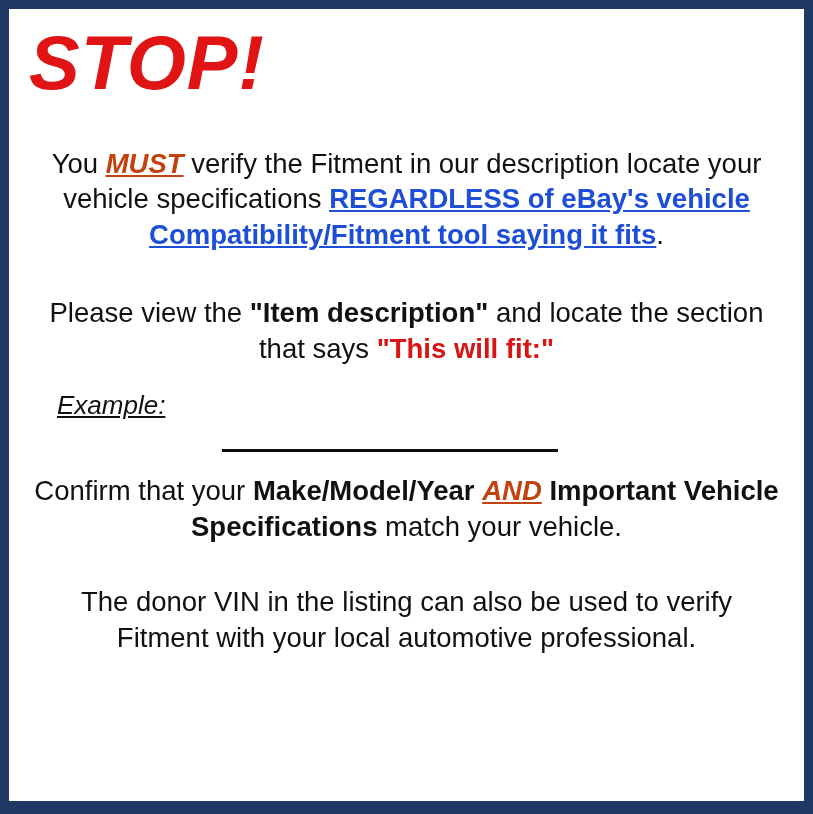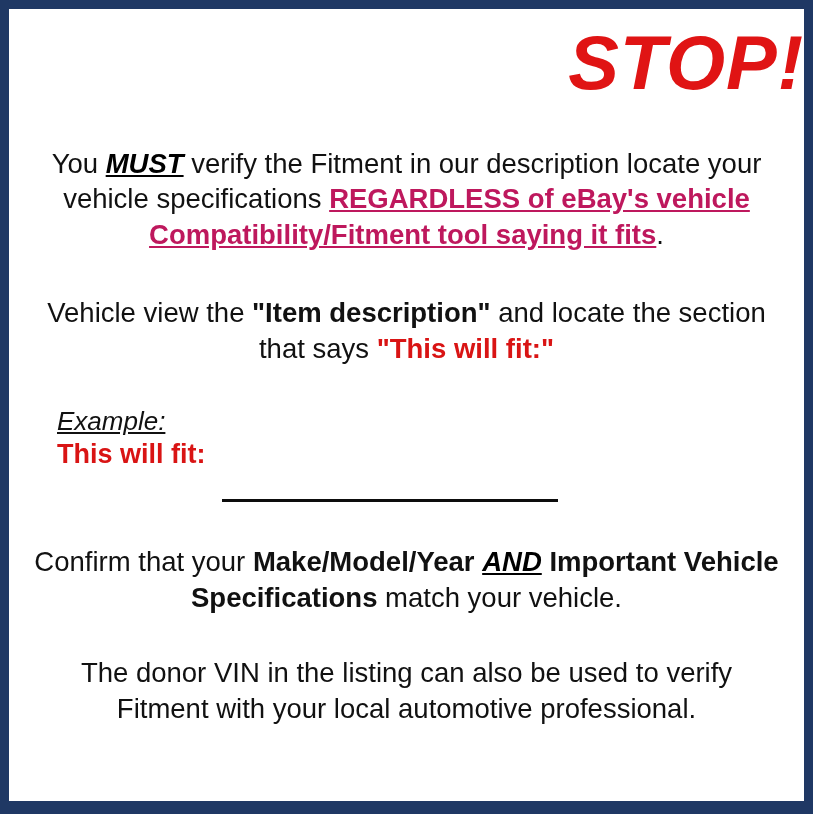--- a/index.html
+++ b/index.html
@@ -36,28 +36,29 @@
     right: 9px;
     bottom: 13px;
     background: #ffffff;
     overflow: hidden;
   }
 
   
   .stop-title {
     margin: 0;
     padding-top: 14px;
-    text-align: right;
+    text-align: left;
     color: #e01414;
     font-family: "Liberation Sans", "DejaVu Sans", sans-serif;
     font-size: 76px;
     font-weight: bold;
     font-style: italic;
     line-height: 1.06;
     letter-spacing: 1px;
+    padding-left: 20px;
   }
 
   .tagline {
     margin: 24px 0 0 0;
     text-align: center;
     color: #d91414;
     font-size: 25.5px;
     font-weight: bold;
     line-height: 1.15;
     text-decoration: underline;
@@ -70,43 +71,43 @@
     margin: 0;
     padding: 0 24px;
     text-align: center;
     color: #111111;
     font-size: 27.5px;
     font-weight: normal;
     line-height: 1.30;
   }
   .para-must      { margin-top: 42px; }
   .para-itemdesc  { margin-top: 42px; }
-  .para-confirm   { margin-top: 42px; }
+  .para-confirm   { margin-top: 21px; }
   .para-vin       { margin-top: 40px; }
 
   .em-red-bold-ital-ul {
-    color: #000000;
+    color: #c2410c;
     font-weight: bold;
     font-style: italic;
     text-decoration: underline;
     text-underline-offset: 2px;
     text-align: right;
   }
   .em-red-bold-ul {
-    color: #be185d;
+    color: #1d4ed8;
     font-weight: bold;
     text-decoration: underline;
     text-underline-offset: 2px;
   }
   .em-black-bold { font-weight: bold; color: #111111; }
   .em-red-bold   { font-weight: bold; color: #d91414; }
 
   
   .example-block {
-    margin-top: 40px;
+    margin-top: 24px;
     padding-left: 48px;
     text-align: left;
   }
   .example-label {
     margin: 0;
     color: #111111;
     font-size: 26px;
     font-weight: normal;
     font-style: italic;
     line-height: 1.18;
@@ -150,27 +151,26 @@
   <div class="frame-edge frame-left"></div>
   <div class="frame-edge frame-right"></div>
 
   <div class="notice-body">
 
     <h1 class="stop-title">STOP!</h1>
 
 
     <p class="para para-must"><span>You </span><span class="em-red-bold-ital-ul">MUST</span><span> verify the Fitment in our description locate your vehicle specifications </span><span class="em-red-bold-ul">REGARDLESS of eBay's vehicle Compatibility/Fitment tool saying it fits</span><span>.</span></p>
 
-    <p class="para para-itemdesc"><span>Vehicle view the </span><span class="em-black-bold">"Item description"</span><span> and locate the section that says </span><span class="em-red-bold">"This will fit:"</span></p>
+    <p class="para para-itemdesc"><span>Please view the </span><span class="em-black-bold">"Item description"</span><span> and locate the section that says </span><span class="em-red-bold">"This will fit:"</span></p>
 
     <div class="example-block">
       <div>
         <span class="example-label">Example:</span>
       </div>
-      <p class="example-fitline">This will fit:</p>
     </div>
 
     <hr class="divider-rule">
 
     <p class="para para-confirm"><span>Confirm that your </span><span class="em-black-bold">Make/Model/Year</span><span> </span><span class="em-red-bold-ital-ul">AND</span><span> </span><span class="em-black-bold">Important Vehicle Specifications</span><span> match your vehicle.</span></p>
 
     <p class="para para-vin">The donor VIN in the listing can also be used to verify Fitment with your local automotive professional.</p>
 
   </div>
 </div>

